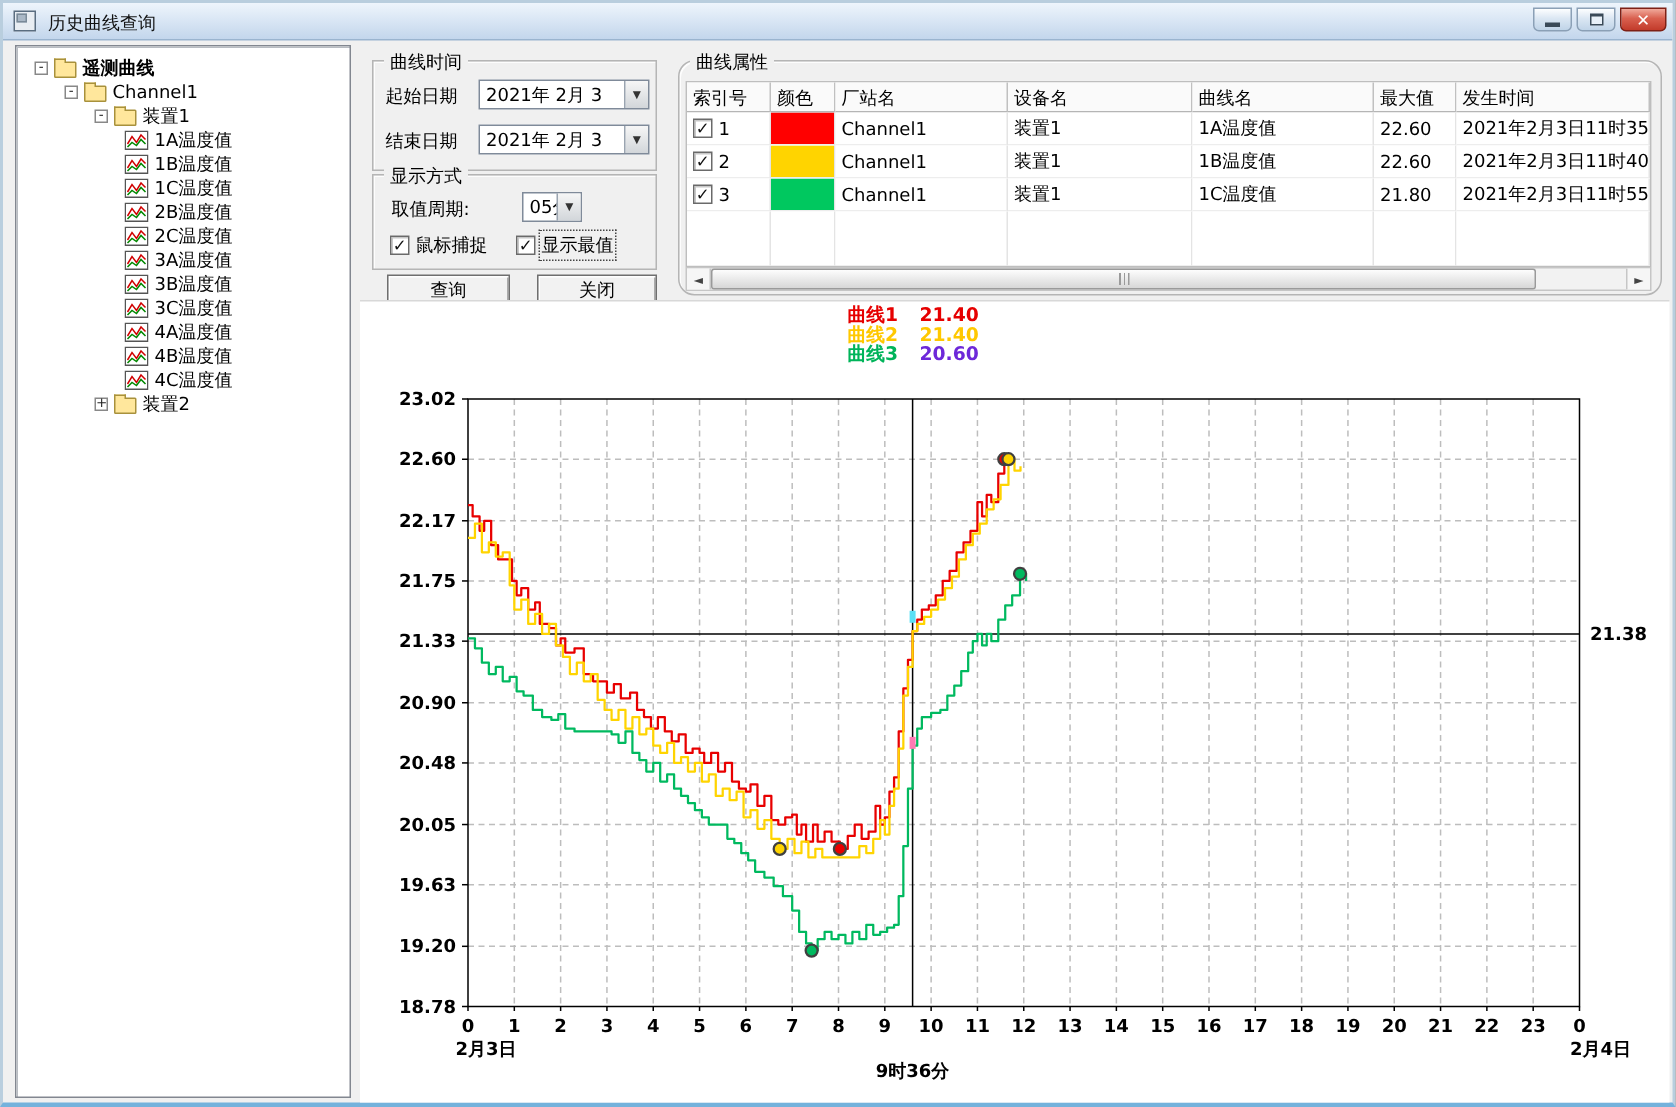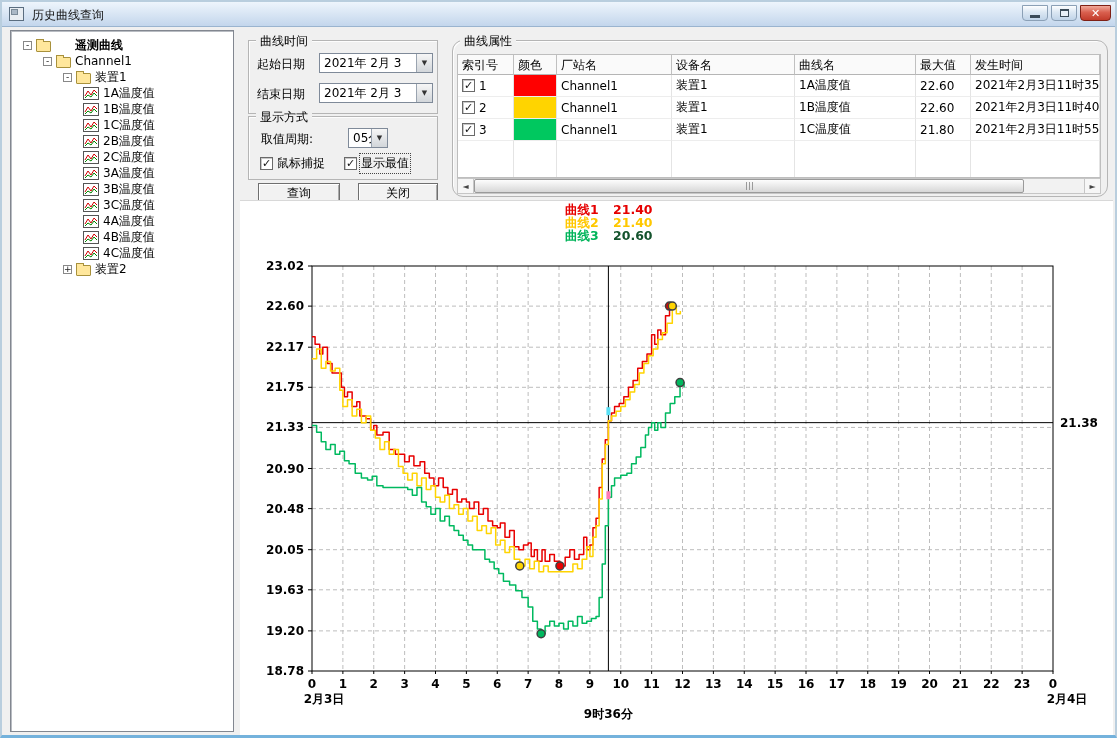--- a/index.html
+++ b/index.html
@@ -12,21 +12,21 @@
   .app-icon::before{content:"";position:absolute;left:1px;top:1px;right:5px;bottom:5px;background:#aab8c6;border:1px solid #7a8a98;}
   .title-text{position:absolute;left:30px;top:5px;font-size:12px;color:#111;}
   .tb-btn{position:absolute;top:3px;height:16px;width:26px;border:1px solid #8ba0b6;border-radius:0 0 4px 4px;background:linear-gradient(#fdfeff,#dbe7f3 45%,#c0d4e8);display:flex;align-items:center;justify-content:center;}
   .tb-btn.close{width:31px;background:linear-gradient(#f0a99b,#d9604f 45%,#c23b2b);border-color:#7e2015;color:#fff;font-weight:bold;font-size:11px;}
   .min-glyph{width:10px;height:3px;background:#3a4a58;margin-top:6px;}
   .max-glyph{width:9px;height:8px;border:1px solid #3a4a58;border-top-width:2px;background:#e8f0f8;}
   
   .tree-panel{position:absolute;left:8px;top:28px;width:224px;height:702px;background:#fff;border:1px solid #828790;box-shadow:inset 1px 1px 0 #b8bcc2;overflow:hidden;padding:6px 2px 2px 10px;}
   .trow{height:16px;display:flex;align-items:center;gap:4px;white-space:nowrap;cursor:default;}
   .trow .lbl{font-size:12px;}
-  .trow.root .lbl{font-weight:bold;margin-left:20px;}
+  .trow.root .lbl{font-weight:bold;}
   .ind1{padding-left:2px;}.ind2{padding-left:22px;}.ind3{padding-left:42px;}.ind4{padding-left:62px;}
   .expander{width:9px;height:9px;flex:0 0 9px;border:1px solid #888;background:#fff;font-size:9px;line-height:7px;text-align:center;color:#222;}
   .folder{width:15px;height:11px;flex:0 0 15px;background:#ffe79c;border:1px solid #a8913c;border-radius:1px;position:relative;margin-top:2px;}
   .folder::before{content:"";position:absolute;top:-3px;left:-1px;width:6px;height:2px;background:#ffe79c;border:1px solid #a8913c;border-bottom:none;}
   .chart-ic{flex:0 0 16px;}
   
   .groupbox{position:absolute;border:1px solid #b5b5b5;box-shadow:1px 1px 0 #fdfdfd inset;}
   .gb-title{position:absolute;top:-8px;left:7px;background:#f0f0f0;padding:0 4px;font-size:12px;}
   .ctl-label{position:absolute;font-size:12px;}
   .combo{position:absolute;height:20px;background:#fff;border:1px solid #7f8a99;display:flex;align-items:center;}
@@ -427,18 +427,18 @@
       <div class="legend-row">
         <span class="lg-name" style="color: rgb(230, 0, 0);">曲线1</span>
         <span class="lg-val" style="color: rgb(230, 0, 0);">21.40</span>
       </div>
       <div class="legend-row">
         <span class="lg-name" style="color: rgb(255, 200, 0);">曲线2</span>
         <span class="lg-val" style="color: rgb(255, 200, 0);">21.40</span>
       </div>
       <div class="legend-row">
         <span class="lg-name" style="color: rgb(0, 180, 90);">曲线3</span>
-        <span class="lg-val" style="color: #14532d;">20.60</span>
+        <span class="lg-val" style="color: #6d28d9;">20.60</span>
       </div>
     </div>
   </div>
 
 </div>
 
 </body></html>

